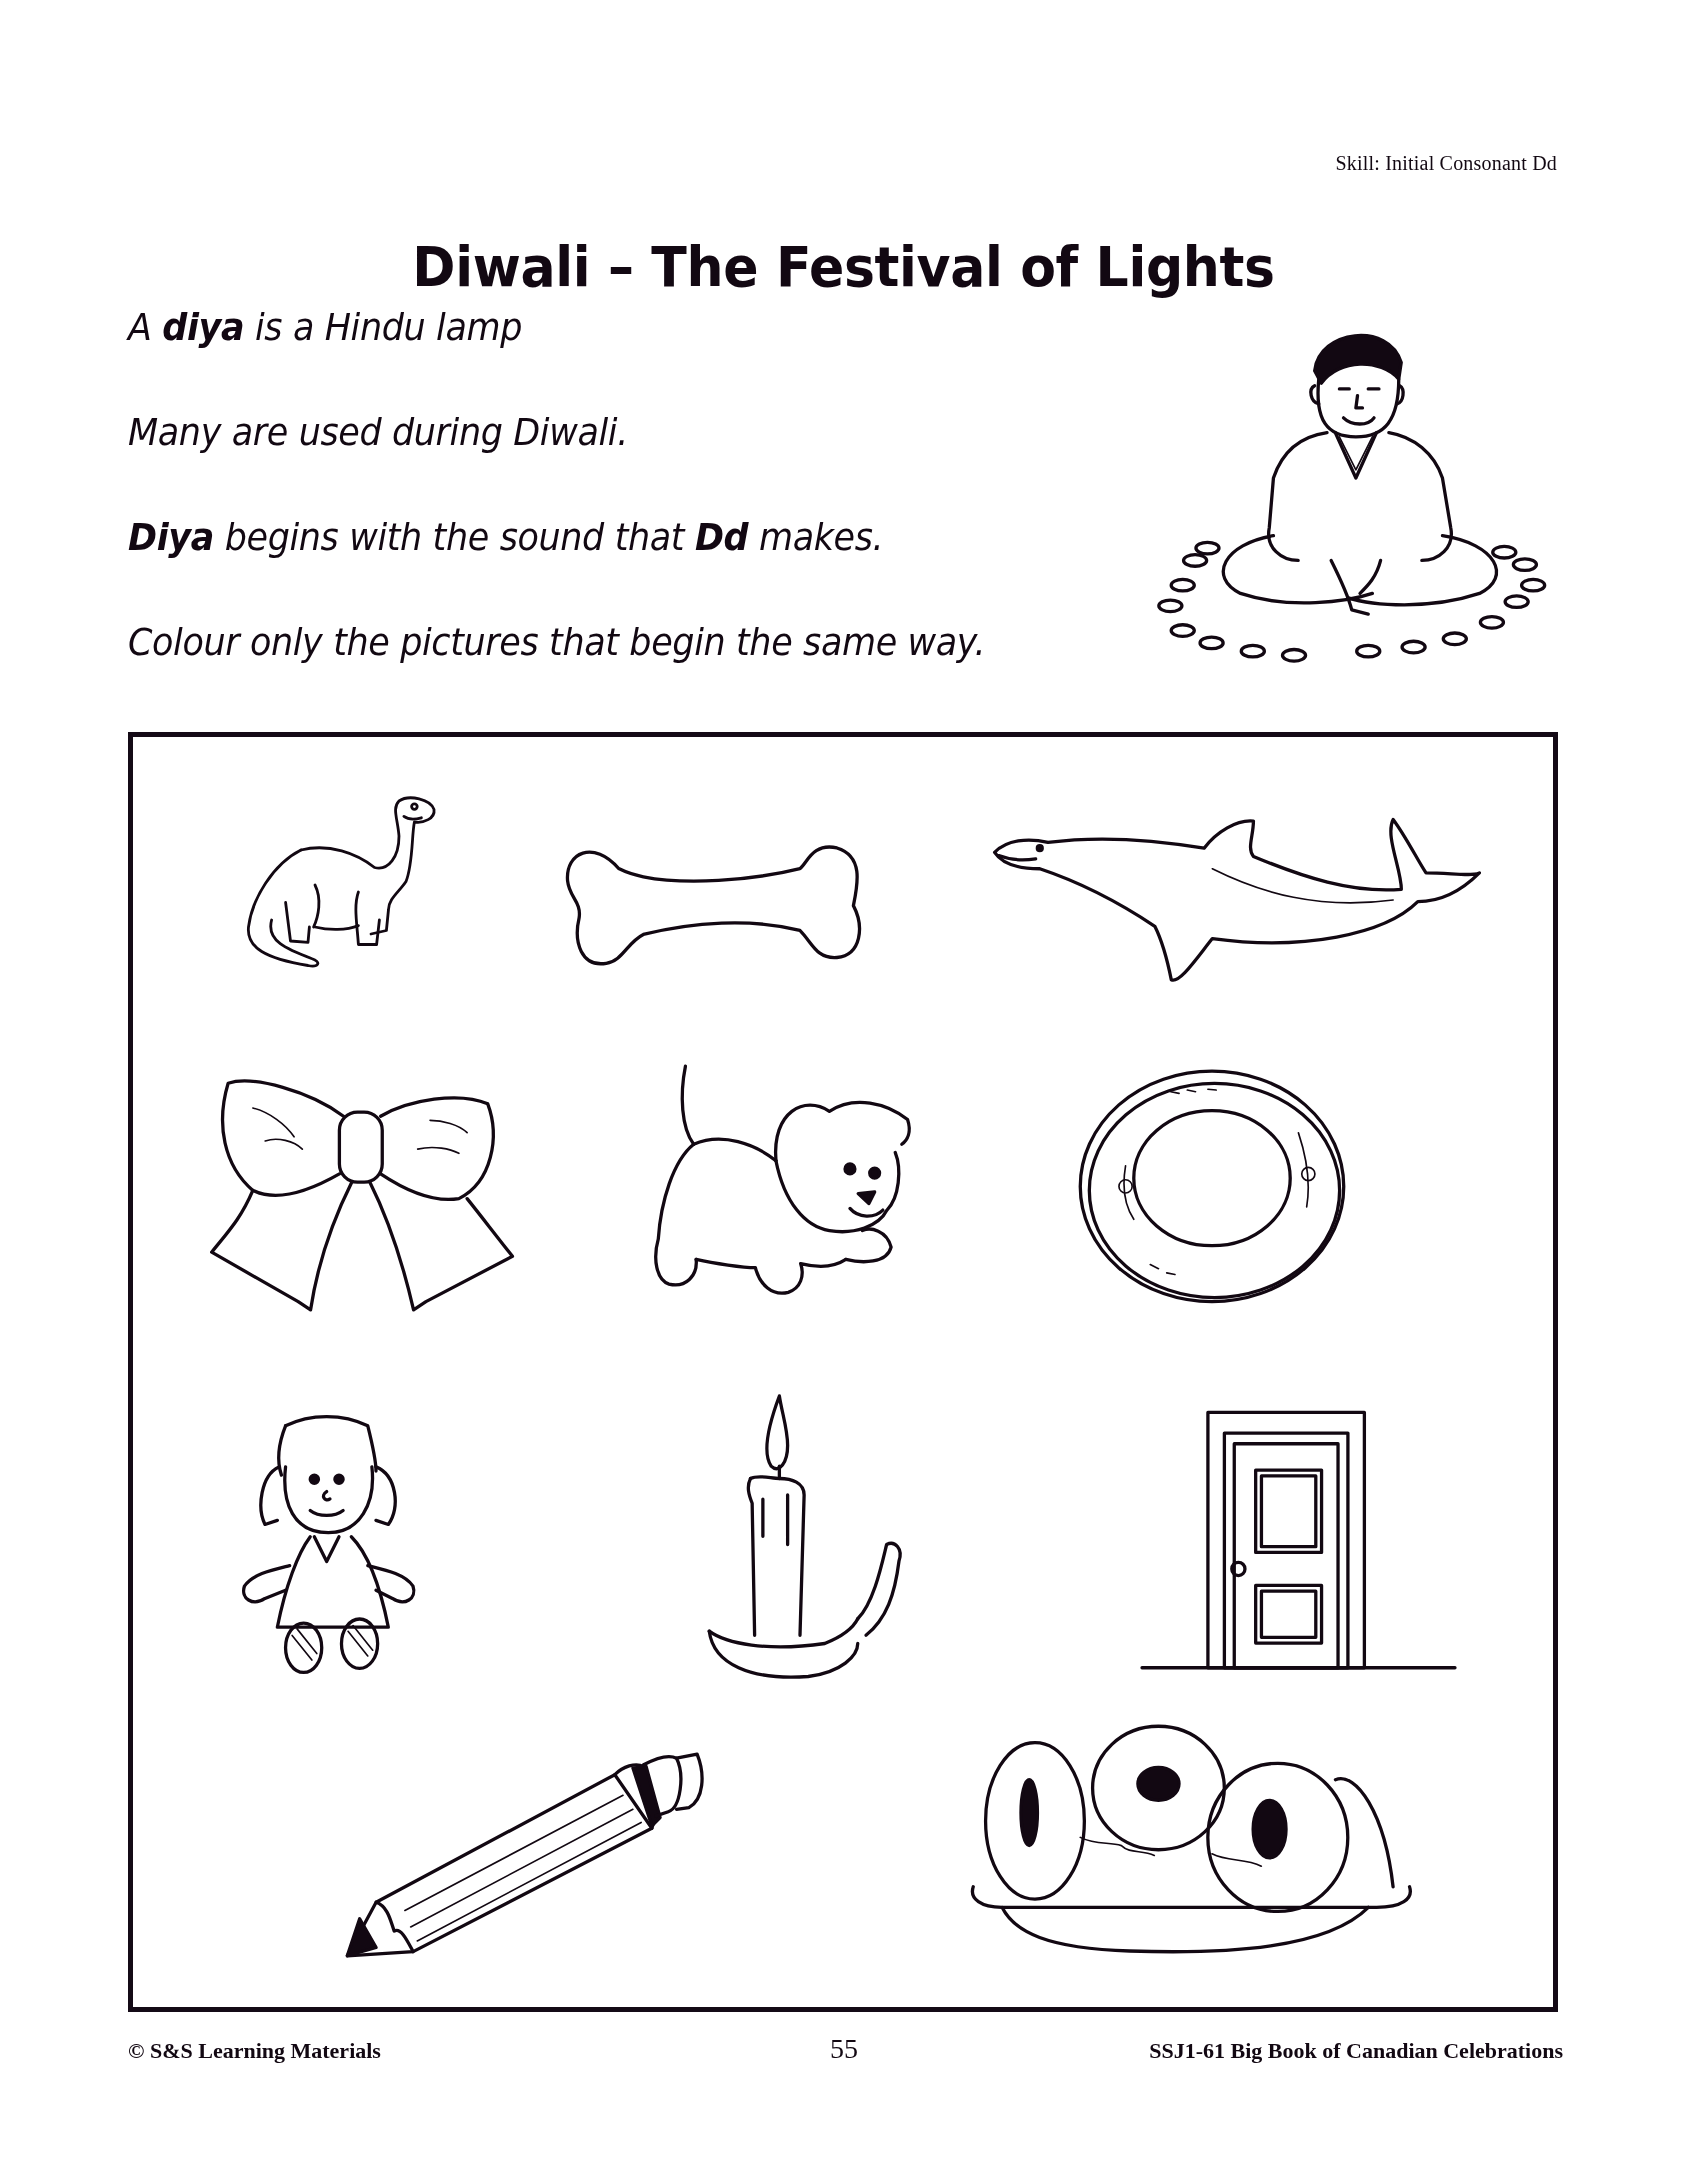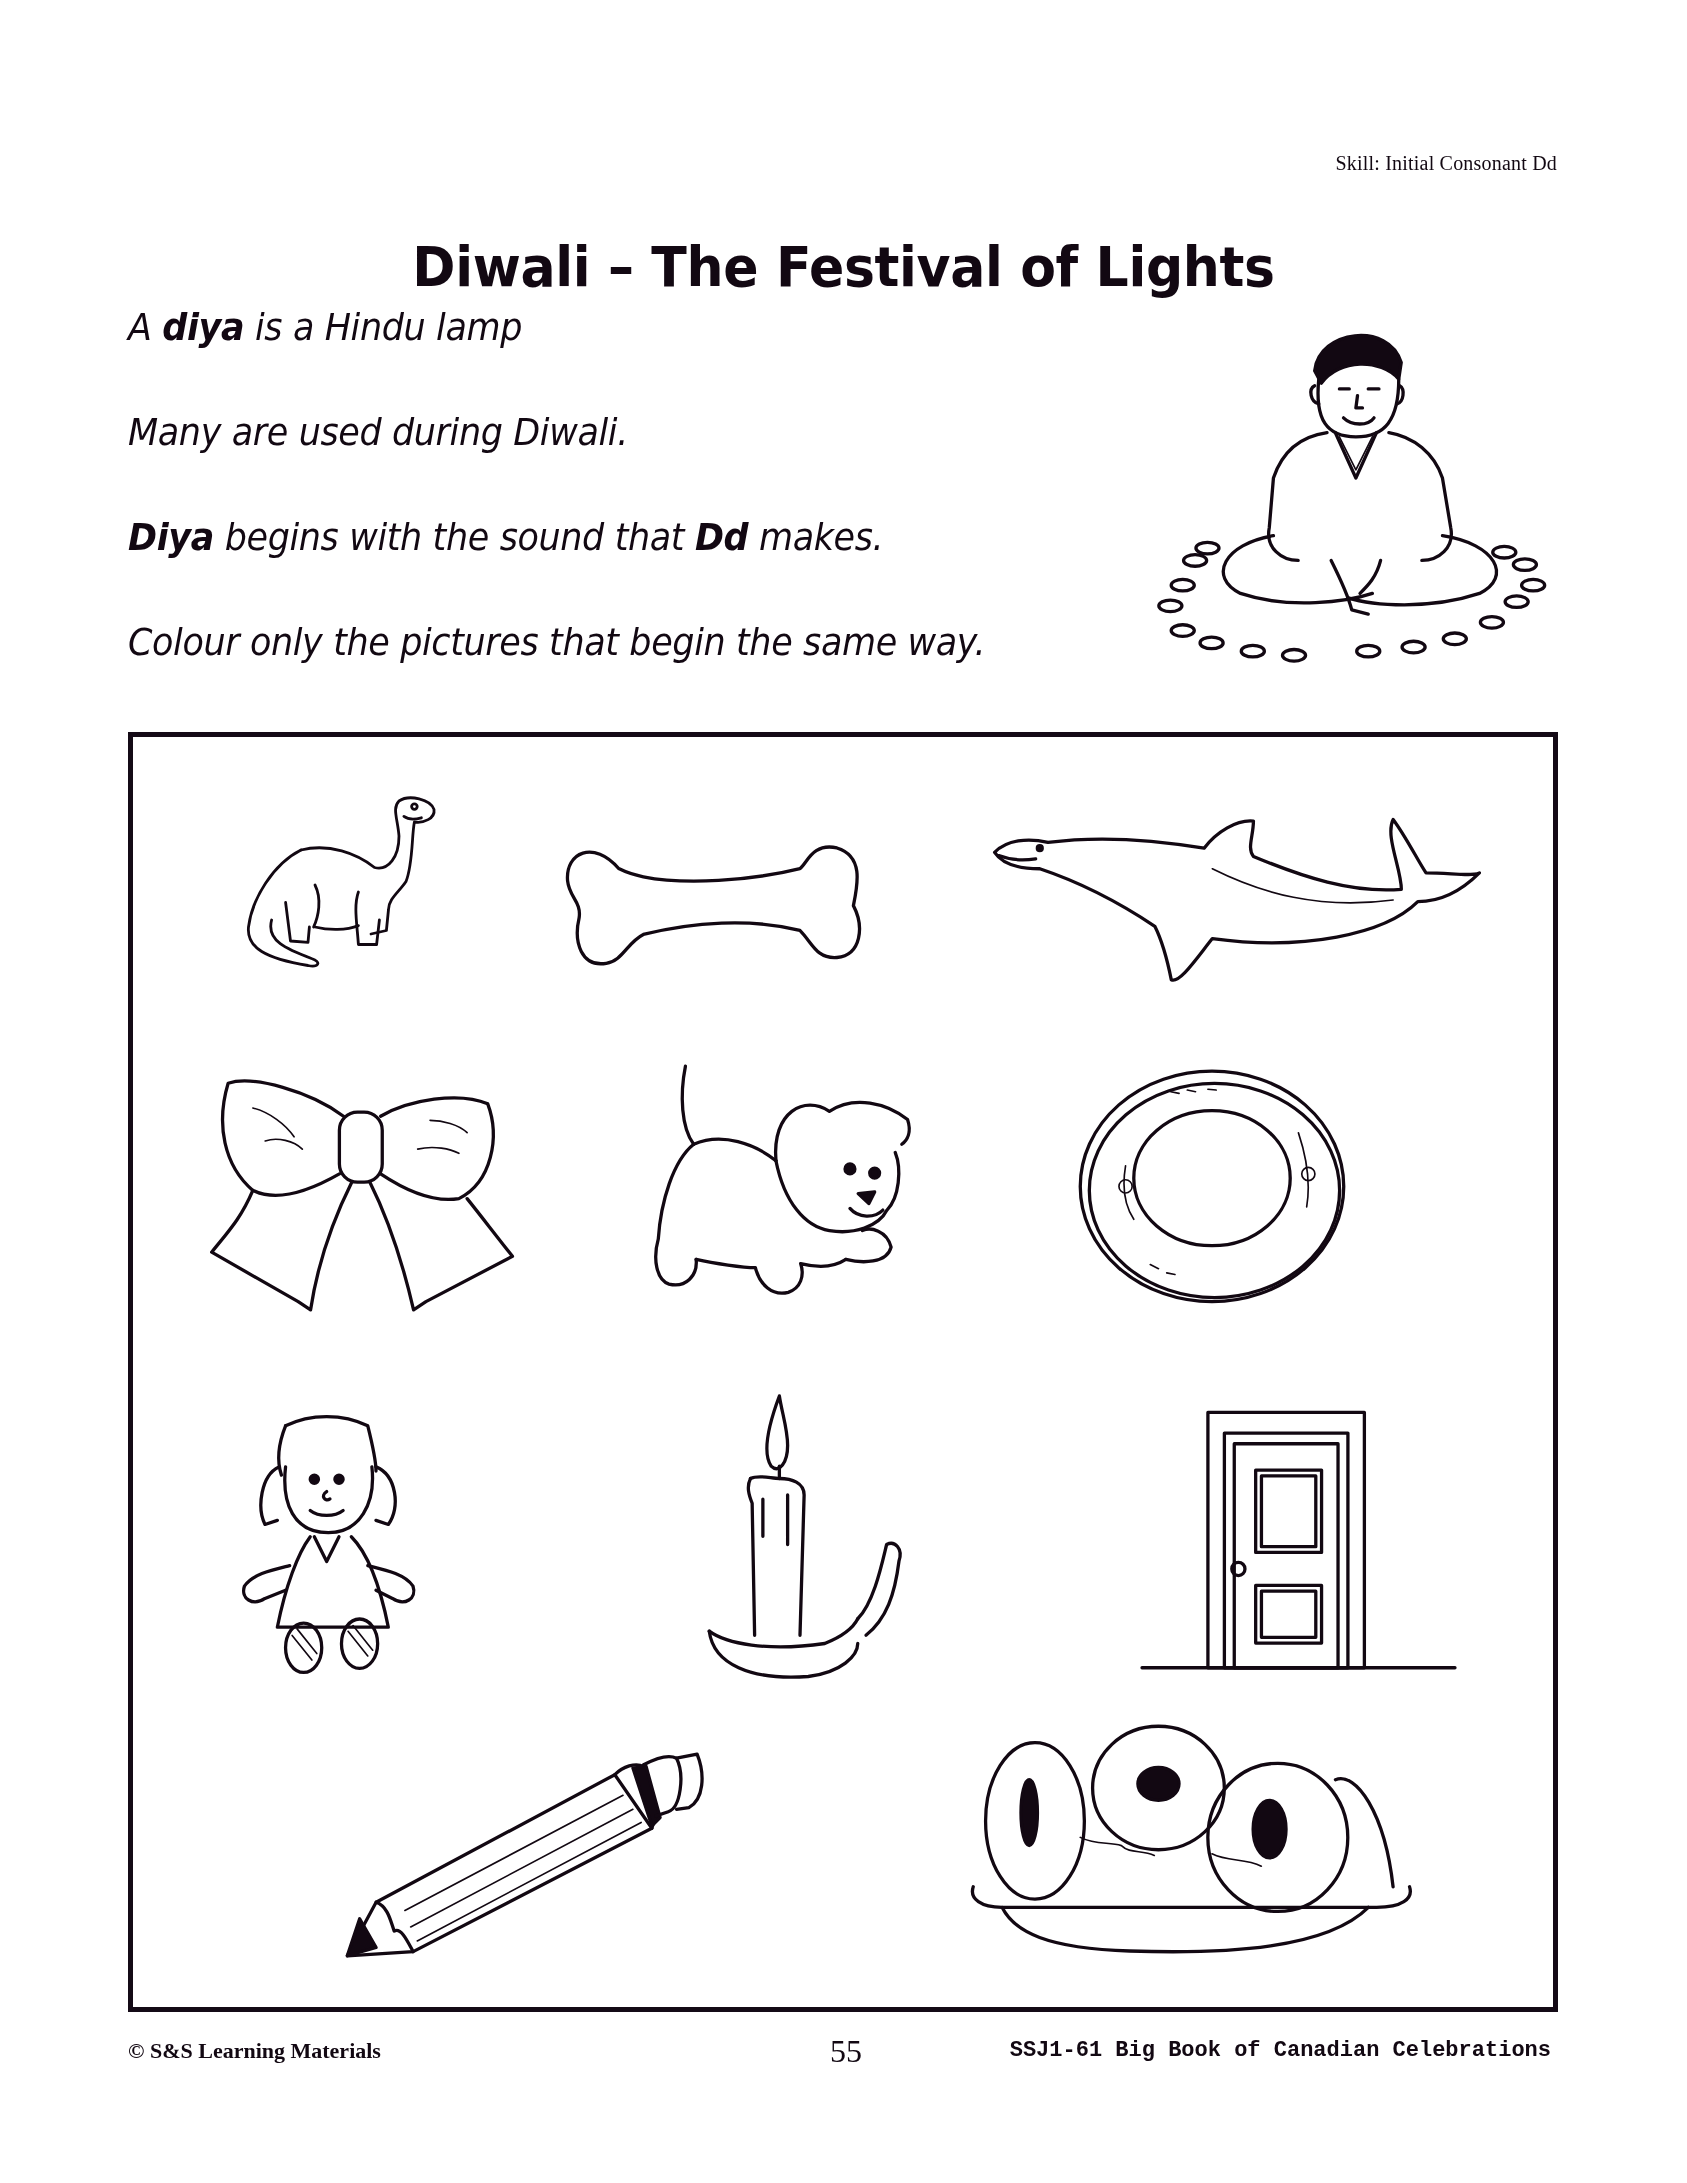--- a/index.html
+++ b/index.html
@@ -22,22 +22,22 @@
     .picture-box { position: absolute; left: 128px; top: 732px; width: 1420px; height: 1270px;
                    border: 5.8px solid #140a16; background: #fff; }
     .pic { position: absolute; }
     .pic svg { width: 100%; height: 100%; overflow: visible; }
     .pic svg * { fill: none; stroke: #120812; stroke-width: 4; stroke-linecap: round; stroke-linejoin: round; }
     .pic svg .fill { fill: #120812; }
     .pic svg .thin { stroke-width: 2; }
 
     .footer { position: absolute; top: 2038px; font-size: 22px; font-weight: bold; }
     .footer-left { left: 128px; text-align: right; }
-    .footer-center { left: 830px; font-weight: normal; font-size: 32px; top: 2033px; }
-    .footer-right { right: 136px; font-family: Liberation Mono, monospace; }
+    .footer-center { left: 830px; font-weight: normal; font-size: 28px; top: 2033px; }
+    .footer-right { right: 124px; }
   </style>
 </head>
 <body>
 
 <div class="skill serif">Skill:  Initial Consonant Dd</div>
 
 <h1 class="title sans"><b>Diwali – The Festival of Lights</b></h1>
 
 <div class="instructions sans">
   <div class="line"><span>A </span><b>diya</b><span> is a Hindu lamp</span></div>

